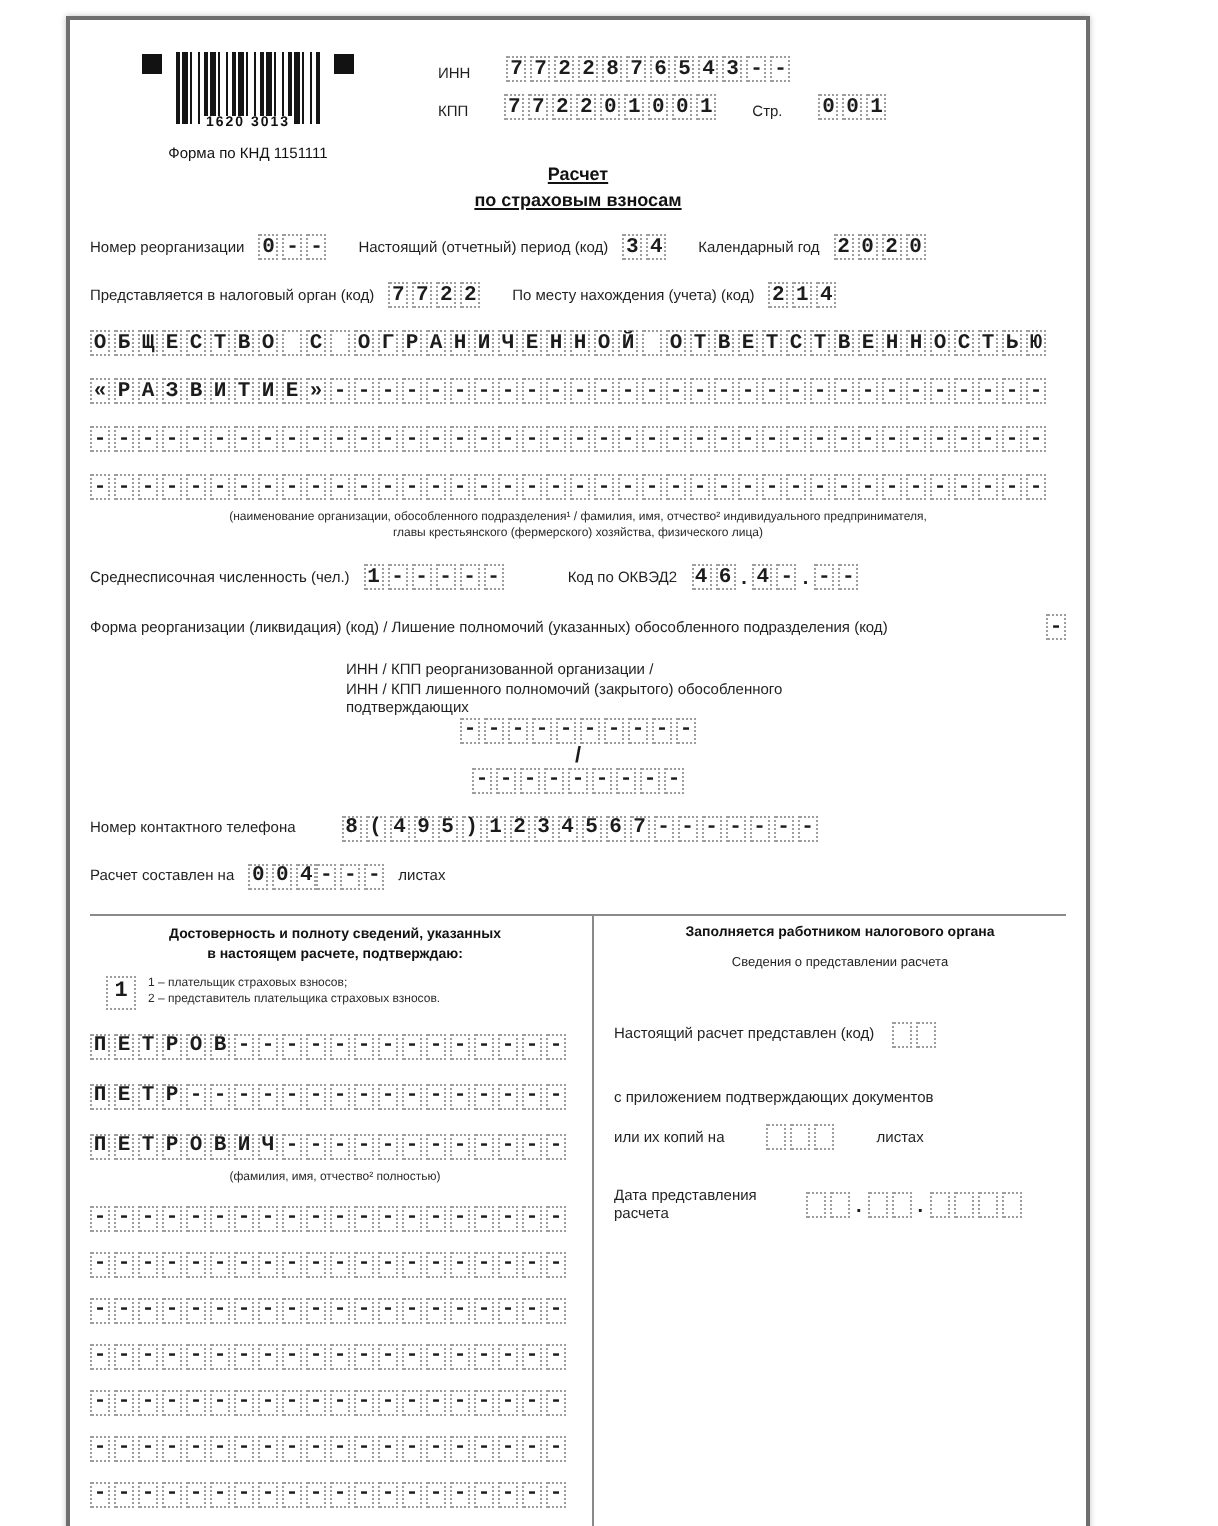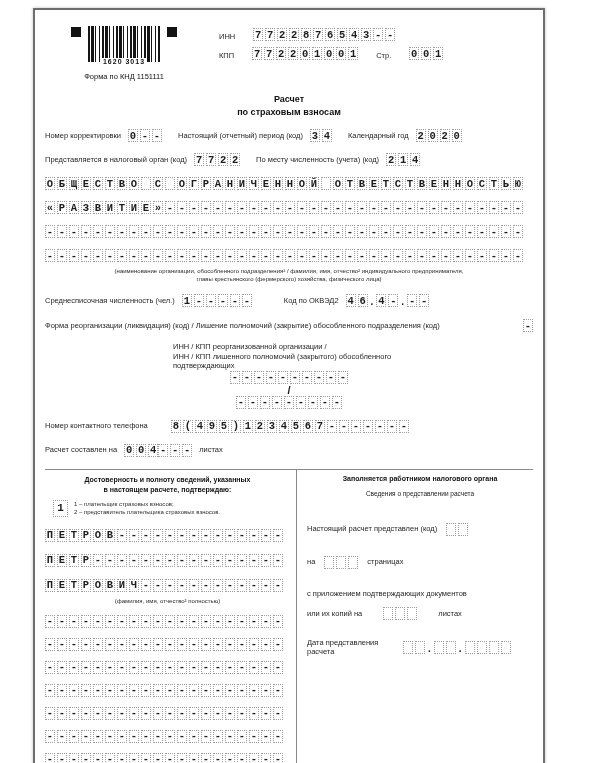--- a/index.html
+++ b/index.html
@@ -21,21 +21,21 @@
   .bc-block{width:158px;text-align:center;}
   .bc-row{display:flex;justify-content:center;align-items:flex-start;gap:7px;margin-top:6px;}
   .sq{width:10px;height:10px;background:#121212;margin-top:1px;}
   .barcode{position:relative;width:72px;height:36px;
     background:repeating-linear-gradient(90deg,#151515 0 2px,#fff 2px 3px,#151515 3px 6px,#fff 6px 7px,#151515 7px 8px,#fff 8px 11px,#151515 11px 12px,#fff 12px 14px);}
   .bc-num{position:absolute;left:50%;bottom:-3px;transform:translateX(-50%);background:#fff;
     font-size:7px;font-weight:600;letter-spacing:1px;padding:0 2px;white-space:nowrap;color:#111;}
   .knd{margin-top:10px;font-size:7.5px;font-weight:normal;color:#111;}
   .ids{margin-left:16px;margin-top:8px;}
   .id-row{display:flex;align-items:flex-end;gap:18px;margin-bottom:6px;}
-  .ttl{text-align:center;font-weight:bold;font-size:9px;line-height:1.4;margin-top:12px;color:#111;}
+  .ttl{text-align:center;font-weight:bold;font-size:9px;line-height:1.4;margin-top:0;color:#111;text-decoration:underline;}
   
   .line{display:flex;align-items:center;margin-top:11px;}
   .line .lbl{margin-right:7px;}
   .gap{width:16px;flex:0 0 auto;}
   .orgrows .cells{display:flex;margin-top:11px;}
   .caption{text-align:center;margin-top:5px;}
   .reorg-line{display:flex;align-items:center;margin-top:12px;}
   .reorg-line .lbl{max-width:452px;}
   .threeline{display:flex;align-items:center;margin-top:10px;flex-direction:column;}
   .threeline .lbl{width:232px;flex:0 0 auto;}
@@ -115,21 +115,21 @@
       </div>
     </div>
   </div>
 
   <div class="ttl">
     <div>Расчет</div>
     <div>по страховым взносам</div>
   </div>
 
   <div class="line">
-    <span class="lbl">Номер корректировки</span>
+    <span class="lbl">Номер реорганизации</span>
     <span class="cells">
         <span class="cell">0</span>
         <span class="cell">-</span>
         <span class="cell">-</span>
       </span>
     <span class="gap"></span>
     <span class="lbl">Настоящий (отчетный) период (код)</span>
     <span class="cells">
         <span class="cell">3</span>
         <span class="cell">4</span>
@@ -146,21 +146,21 @@
 
   <div class="line">
     <span class="lbl">Представляется в налоговый орган (код)</span>
     <span class="cells">
         <span class="cell">7</span>
         <span class="cell">7</span>
         <span class="cell">2</span>
         <span class="cell">2</span>
       </span>
     <span class="gap"></span>
-    <span class="lbl">По месту численность (учета) (код)</span>
+    <span class="lbl">По месту нахождения (учета) (код)</span>
     <span class="cells">
         <span class="cell">2</span>
         <span class="cell">1</span>
         <span class="cell">4</span>
       </span>
   </div>
 
   <div class="orgrows cells-stack">
       <div class="cells">
         <span class="cell">О</span>
@@ -355,21 +355,21 @@
         <span class="dot">.</span>
         <span class="cell">4</span>
         <span class="cell">-</span>
         <span class="dot">.</span>
         <span class="cell">-</span>
         <span class="cell">-</span>
       </span>
   </div>
 
   <div class="reorg-line">
-    <span class="lbl">Форма реорганизации (ликвидация) (код) / Лишение полномочий (закрытие) обособленного подразделения (код)</span>
+    <span class="lbl">Форма реорганизации (ликвидация) (код) / Лишение полномочий (указанных) обособленного подразделения (код)</span>
     <span class="cells" style="margin-left:auto;">
         <span class="cell">-</span>
       </span>
   </div>
 
   <div class="threeline">
     <span class="lbl">
       <span>ИНН / КПП реорганизованной организации /</span><br>
       <span>ИНН / КПП лишенного полномочий (закрытого) обособленного</span><br>
       <span>подтверждающих</span>
@@ -712,29 +712,20 @@
       <div class="insp-sub">Сведения о представлении расчета</div>
 
       <div class="insp-row" style="margin-top:26px;">
         <span class="lbl">Настоящий расчет представлен (код)</span>
         <span class="cells">
             <span class="cell"></span>
             <span class="cell"></span>
           </span>
       </div>
 
-      <div class="insp-row">
-        <span class="lbl">на</span>
-        <span class="cells">
-            <span class="cell"></span>
-            <span class="cell"></span>
-            <span class="cell"></span>
-          </span>
-        <span class="lbl" style="margin-left:9px;">страницах</span>
-      </div>
 
       <div class="lbl insp-text">с приложением подтверждающих документов</div>
 
       <div class="insp-row" style="margin-top:9px;gap:12px;">
         <span class="lbl">или их копий на</span>
         <span class="cells">
             <span class="cell"></span>
             <span class="cell"></span>
             <span class="cell"></span>
           </span>

